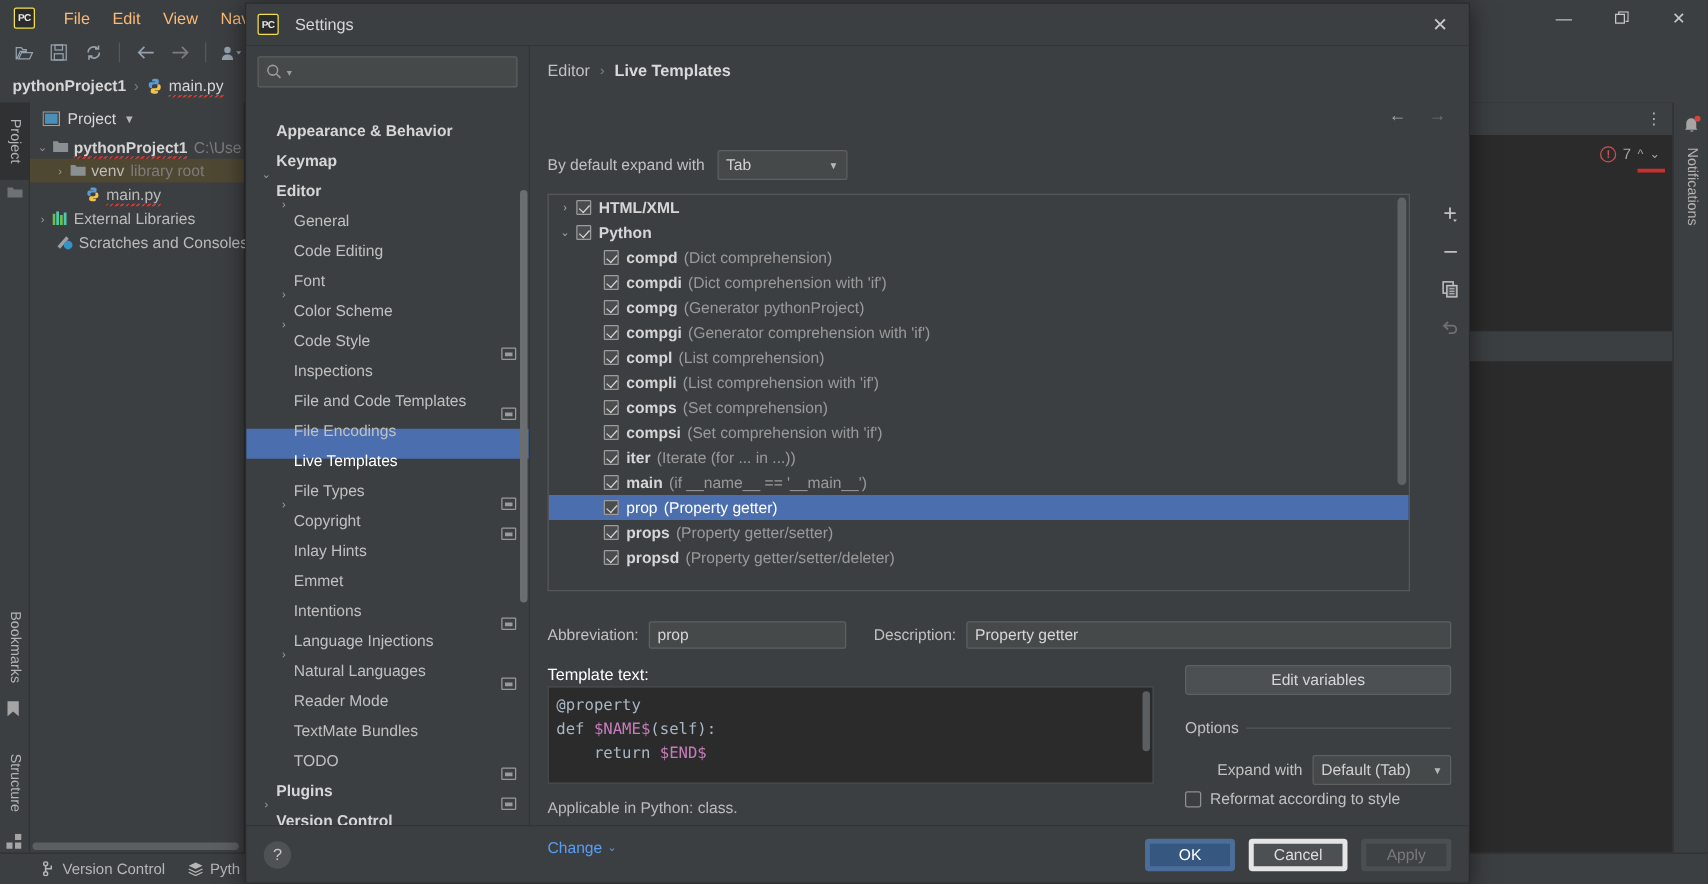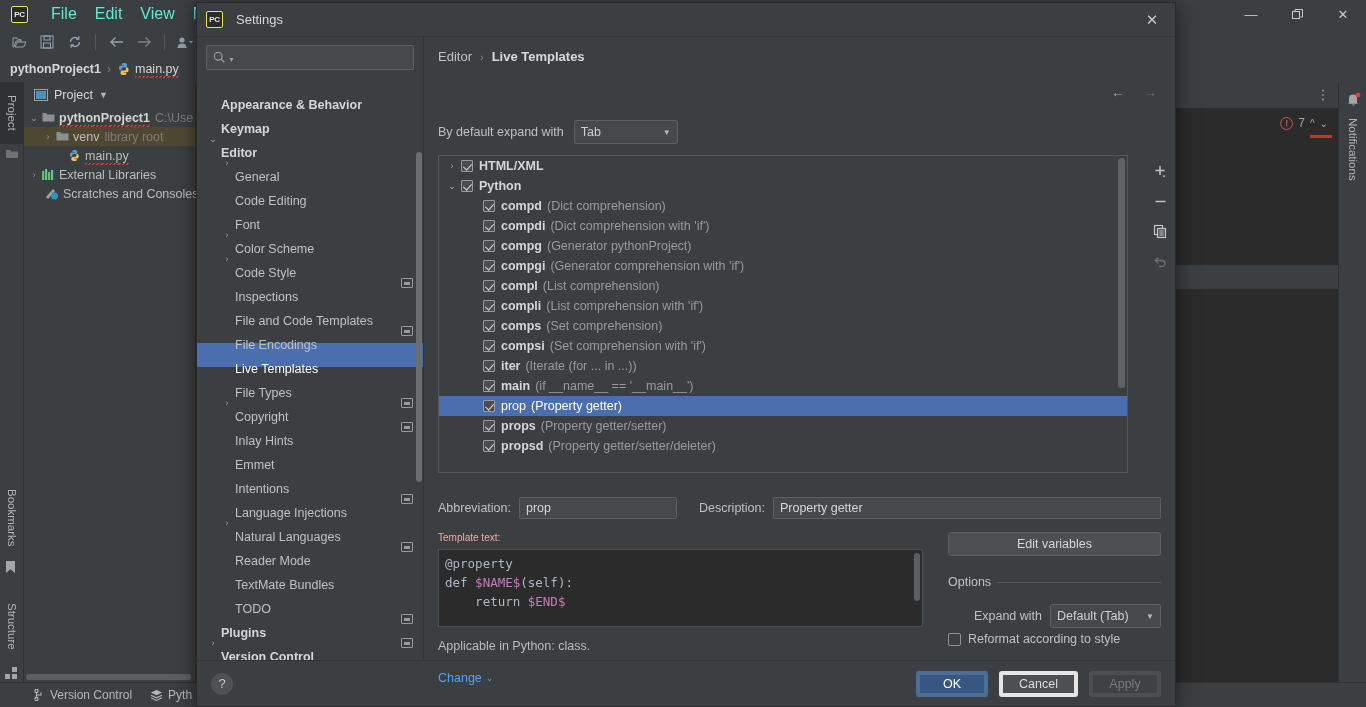--- a/index.html
+++ b/index.html
@@ -21,21 +21,21 @@
     position: absolute; top: 0; left: 0; right: 0; height: 28px;
     background: #3c3f41; display: flex; align-items: center;
   }
   .pc-logo {
     width: 17px; height: 17px; margin-left: 11px; margin-right: 14px;
     border: 1.5px solid #f2e14c; border-radius: 2px; background: #2b2b2b;
     display: flex; align-items: center; justify-content: center;
     font-size: 8px; font-weight: bold; color: #e8e8e8; letter-spacing: -0.4px;
   }
   .menu-item {
-    padding: 2px 9px; font-size: 16px; color: #5eead4;
+    padding: 2px 9px; font-size: 13px; color: #fdba74;
   }
 
   .ide-toolbar {
     position: absolute; top: 28px; left: 0; right: 0; height: 28px;
     background: #3c3f41; display: flex; align-items: center;
   }
   .tb-icon {
     width: 22px; height: 22px; margin: 0 3px;
     display: flex; align-items: center; justify-content: center;
     color: #a9b7c6; opacity: .82;
@@ -263,21 +263,21 @@
           color: #bdbdbd; font-size: 14px; }
   .tbtn.off { color: #6e7072; }
 
   .fieldrow { position: absolute; top: 460px; left: 14px; right: 14px; display: flex; align-items: center; gap: 8px; }
   .flabel { font-size: 12.5px; color: #c0c0c0; }
   .ftext {
     height: 22px; background: #45494a; border: 1px solid #5e6060; border-radius: 2px;
     display: flex; align-items: center; padding: 0 6px; font-size: 12.5px; color: #d6d6d6;
   }
 
-  .tpl-label { position: absolute; top: 495px; left: 14px; font-size: 10px; color: #fca5a5; }
+  .tpl-label { position: absolute; top: 495px; left: 14px; font-size: 13px; color: #ffffff; }
   .tpl-text {
     position: absolute; top: 512px; left: 14px; width: 485px; height: 78px;
     background: #2b2b2b; border: 1px solid #4e5052; padding: 4px 6px;
     font-family: "DejaVu Sans Mono", monospace; font-size: 12.5px; line-height: 19px;
     color: #a9b7c6; white-space: pre; overflow: hidden;
   }
   .tpl-text .var { color: #c77dbb; }
   .tpl-text .kw { color: #a9b7c6; }
   .tpl-scroll2 { position: absolute; right: 2px; top: 3px; width: 6px; height: 48px;
                  background: #5c5f61; border-radius: 3px; }

